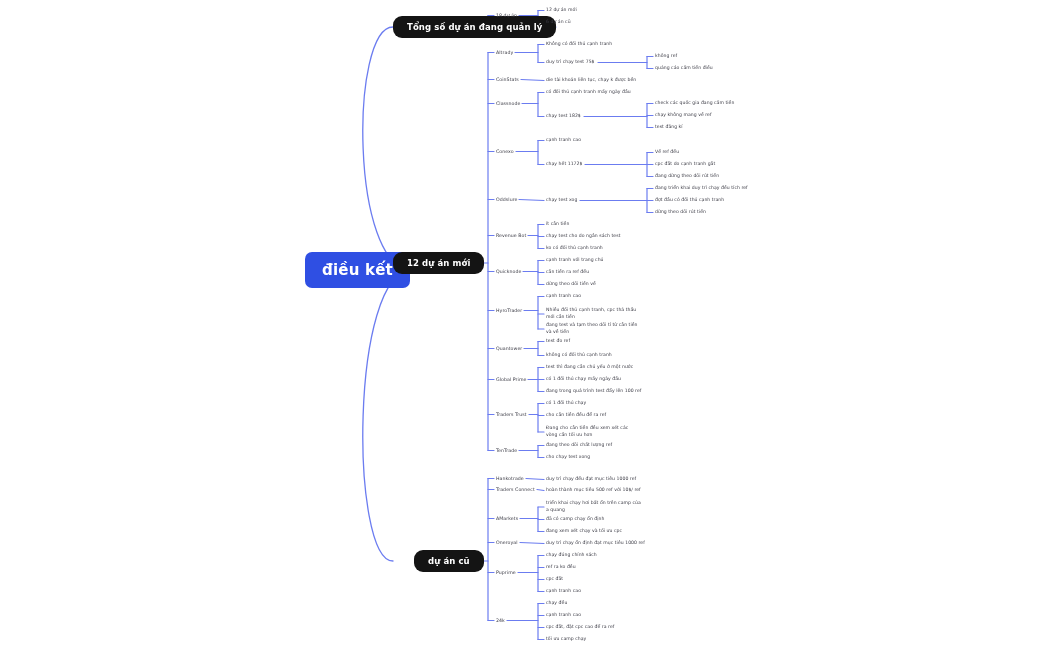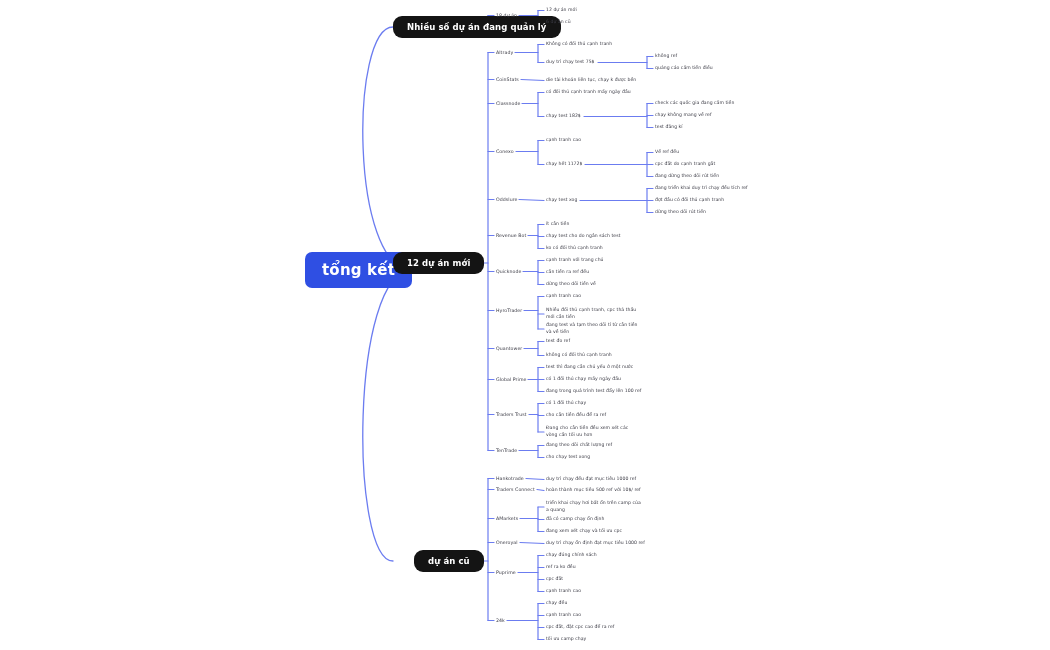--- a/index.html
+++ b/index.html
@@ -158,22 +158,22 @@
       <path d="M538,579.5 L544,579.5" fill="none" stroke="#6b7cf0" stroke-width="1.2" stroke-linecap="round"></path>
       <path d="M538,591.5 L544,591.5" fill="none" stroke="#6b7cf0" stroke-width="1.2" stroke-linecap="round"></path>
       <path d="M507,620.5 L538,620.5" fill="none" stroke="#6b7cf0" stroke-width="1.2" stroke-linecap="round"></path>
       <path d="M538,603.5 L538,639.5" fill="none" stroke="#6b7cf0" stroke-width="1.2" stroke-linecap="round"></path>
       <path d="M538,603.5 L544,603.5" fill="none" stroke="#6b7cf0" stroke-width="1.2" stroke-linecap="round"></path>
       <path d="M538,615.5 L544,615.5" fill="none" stroke="#6b7cf0" stroke-width="1.2" stroke-linecap="round"></path>
       <path d="M538,627.5 L544,627.5" fill="none" stroke="#6b7cf0" stroke-width="1.2" stroke-linecap="round"></path>
       <path d="M538,639.5 L544,639.5" fill="none" stroke="#6b7cf0" stroke-width="1.2" stroke-linecap="round"></path>
     </svg>
   <div id="nodes">
-      <div class="node root" style="left: 305px; top: 252px;">tổng kết</div>
-      <div class="node branch wide" style="left: 393px; top: 16px;">Nhiều số dự án đang quản lý</div>
+      <div class="node root" style="left: 305px; top: 252px;">điều kết</div>
+      <div class="node branch wide" style="left: 393px; top: 16px;">Tổng số dự án đang quản lý</div>
       <div class="node branch wide" style="left: 393px; top: 252px;">12 dự án mới</div>
       <div class="node branch wide" style="left: 414px; top: 550px;">dự án cũ</div>
       <div class="node topic" style="left: 496px; top: 13px;">18 dự án</div>
       <div class="node leaf" style="left: 546px; top: 7px;">12 dự án mới</div>
       <div class="node leaf" style="left: 546px; top: 19px;">6 dự án cũ</div>
       <div class="node topic" style="left: 496px; top: 50px;">Altrady</div>
       <div class="node topic" style="left: 496px; top: 77px;">CoinStats</div>
       <div class="node topic" style="left: 496px; top: 101px;">Classnode</div>
       <div class="node topic" style="left: 496px; top: 149px;">Conexo</div>
       <div class="node topic" style="left: 496px; top: 197px;">Oddslure</div>

